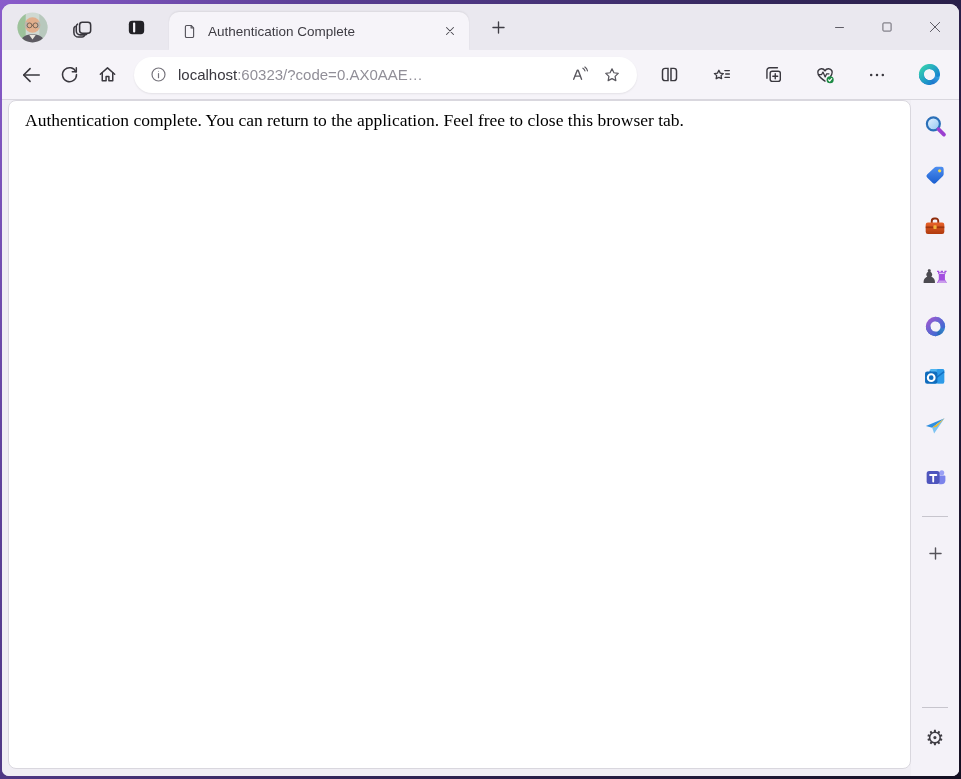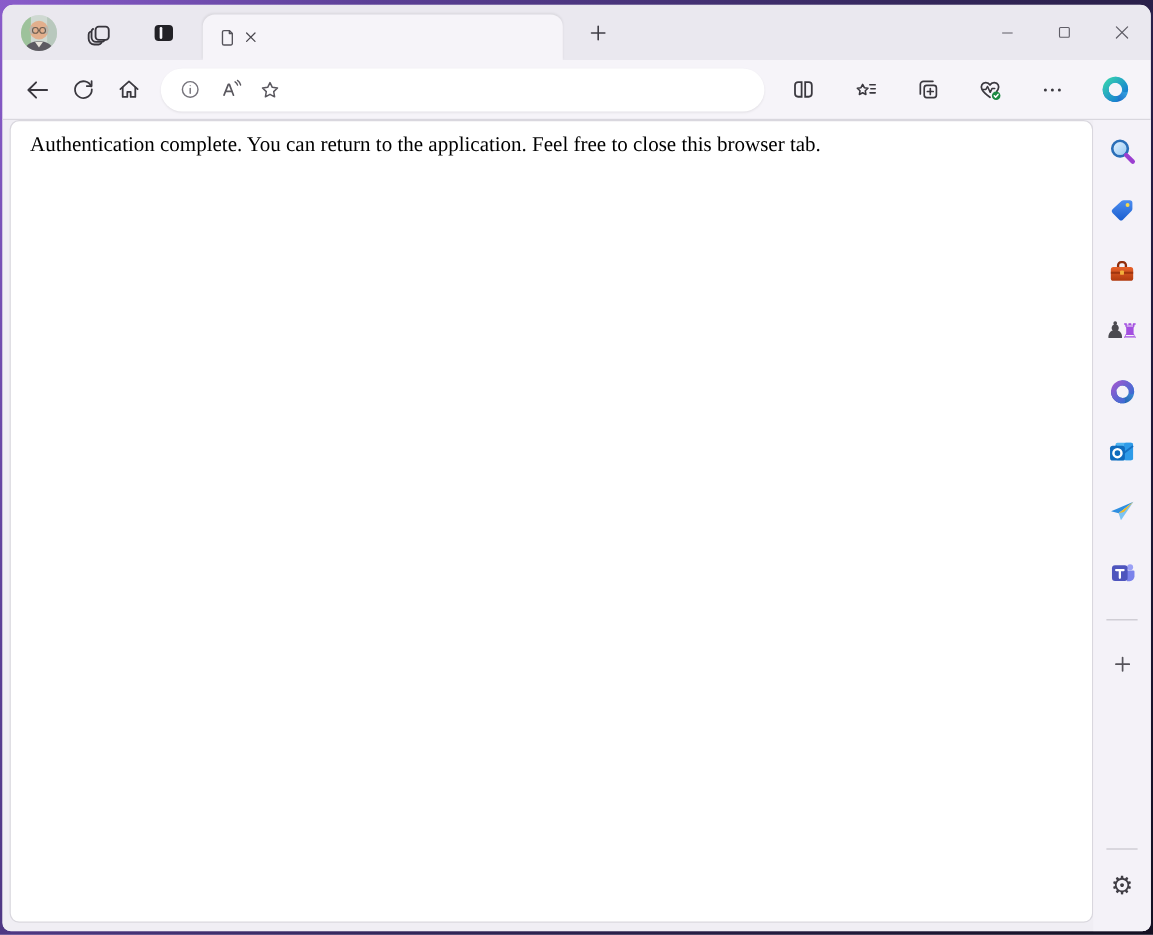--- a/index.html
+++ b/index.html
@@ -119,20 +119,21 @@
       </span>
     </div>
 
     <div class="tab">
       <span>
         <svg width="17" height="17" viewBox="0 0 24 24" fill="none" stroke="#55535b" stroke-width="1.6" stroke-linejoin="round">
           <path d="M14.3 3.5H8A1.8 1.8 0 0 0 6.2 5.3v13.4A1.8 1.8 0 0 0 8 20.5h8a1.8 1.8 0 0 0 1.8-1.8V7z"></path>
           <path d="M14.3 3.5V7h3.5"></path>
         </svg>
       </span>
+      <span class="tab-title">Authentication Complete</span>
       <span class="tab-close">
         <svg width="14" height="14" viewBox="0 0 24 24" stroke="currentColor" stroke-width="1.8" stroke-linecap="round">
           <path d="M6 6l12 12M18 6L6 18"></path>
         </svg>
       </span>
     </div>
 
     <div class="newtab-btn">
       <svg width="19" height="19" viewBox="0 0 24 24" stroke="currentColor" stroke-width="1.7" stroke-linecap="round">
         <path d="M12 5v14M5 12h14"></path>
@@ -182,20 +183,21 @@
     </div>
 
     <div class="addressbar">
       <span class="info-btn">
         <svg width="19" height="19" viewBox="0 0 24 24" fill="none" stroke="currentColor" stroke-width="1.5">
           <circle cx="12" cy="12" r="8.2"></circle>
           <path d="M12 11v5" stroke-linecap="round"></path>
           <circle cx="12" cy="8" r="0.6" fill="currentColor" stroke="none"></circle>
         </svg>
       </span>
+      <span class="url"><span class="url-host">localhost</span><span class="url-rest">:60323/?code=0.AX0AAE…</span></span>
       <span class="pill-btn">
         <svg width="21" height="21" viewBox="0 0 24 24" fill="none" stroke="currentColor" stroke-width="1.6" stroke-linecap="round" stroke-linejoin="round">
           <path d="M6.5 17.5L10.6 7.2h1L15.5 17.5"></path>
           <path d="M8.2 13.8h5.7"></path>
           <path d="M17 4.8a5.5 5.5 0 0 1 2.4 3.1" stroke-width="1.3"></path>
           <path d="M19.3 3.4a7.8 7.8 0 0 1 3 4.4" stroke-width="1.3"></path>
         </svg>
       </span>
       <span class="pill-btn">
         <svg width="20" height="20" viewBox="0 0 24 24" fill="none" stroke="currentColor" stroke-width="1.5" stroke-linejoin="round">          

